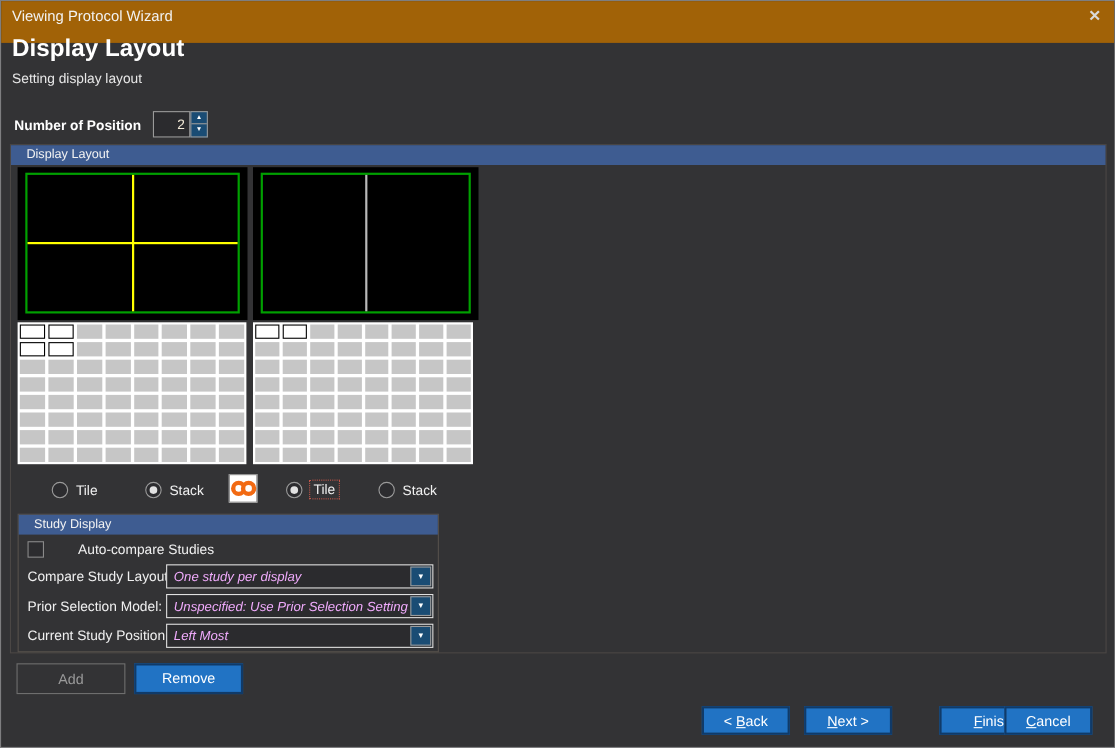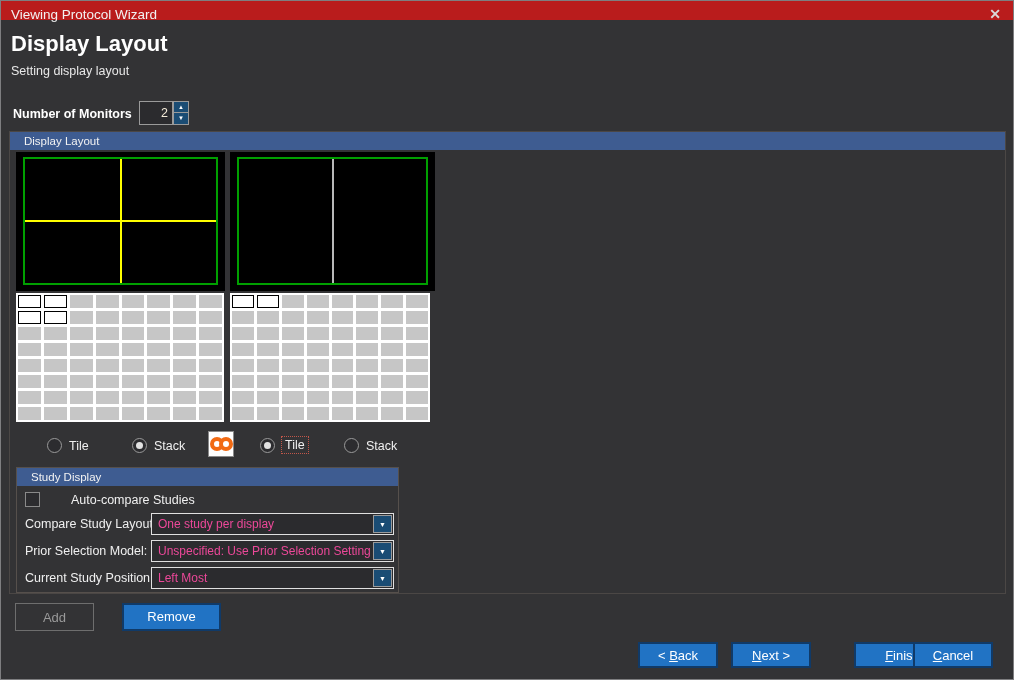--- a/index.html
+++ b/index.html
@@ -1,18 +1,18 @@
 <!DOCTYPE html>
 <html><head>
 <meta charset="utf-8">
 <style>
   html,body{margin:0;padding:0;background:#1e1e1e;font-family:"Liberation Sans",sans-serif;}
   .dialog{position:relative;width:1014px;height:680px;background:#333335;border:1px solid #7e7e80;box-sizing:border-box;overflow:hidden;}
   
-  .titlebar{position:absolute;left:0;top:0;right:0;height:19px;background:#b91c1c;}
+  .titlebar{position:absolute;left:0;top:0;right:0;height:38px;background:#a16207;}
   .titlebar .title{position:absolute;left:10px;top:0;line-height:27px;color:#f2f2f2;font-size:13.5px;}
   .titlebar .close{position:absolute;right:12px;top:0;line-height:27px;color:#d9d9d9;font-size:14px;font-weight:bold;cursor:default;}
   
   .page-title{position:absolute;left:10px;top:30px;color:#ffffff;font-size:22px;font-weight:bold;}
   .page-subtitle{position:absolute;left:10px;top:63px;color:#e8e8e8;font-size:12.5px;}
   
   .mon-label{position:absolute;left:12px;top:106px;color:#ffffff;font-size:12.5px;font-weight:bold;}
   .spinbox{position:absolute;left:138px;top:100px;width:50px;height:24px;}
   .spin-input{position:absolute;left:0;top:0;width:34px;height:24px;box-sizing:border-box;background:#2b2b2e;border:1px solid #9a9a9a;color:#f3ead8;font-size:12.5px;text-align:right;padding:0 4px 0 0;font-family:"Liberation Sans",sans-serif;}
   .spin-btns{position:absolute;left:34px;top:0;width:16px;height:24px;box-sizing:border-box;background:#1a4c74;border:1px solid #9a9a9a;}
@@ -41,21 +41,21 @@
   .ring{position:absolute;top:5px;width:14px;height:14px;border-radius:50%;border:4px solid #f26a13;box-sizing:border-box;background:#fff;}
   .ring.r1{left:1px;}
   .ring.r2{left:10px;}
   
   .group-study{position:absolute;left:6px;top:335px;width:383px;height:126px;border:1px solid #56504c;box-sizing:border-box;}
   .chk-row{position:absolute;left:8px;top:24px;display:flex;align-items:center;gap:20px;}
   .checkbox{width:15px;height:15px;background:#2c2c2f;border:1px solid #8a8a8a;box-sizing:border-box;flex:none;}
   .chk-label{margin-left:11px;color:#f0f0f0;font-size:12.5px;}
   .field-label{position:absolute;left:8px;color:#f0f0f0;font-size:12.5px;}
   .dropdown{position:absolute;left:134px;width:243px;height:22px;background:#2b2b2e;border:1px solid #e0e0e0;box-sizing:border-box;}
-  .dd-value{position:absolute;left:6px;top:0;right:22px;line-height:20px;color:#ec4899;font-size:12px;white-space:nowrap;overflow:hidden;}
+  .dd-value{position:absolute;left:6px;top:0;right:22px;line-height:20px;color:#f0abfc;font-size:12px;white-space:nowrap;overflow:hidden;font-style:italic;}
   .dd-arrow{position:absolute;right:1px;top:1px;bottom:1px;width:19px;background:#1a4c74;border:1px solid #9a9a9a;box-sizing:border-box;color:#fff;font-size:7px;text-align:center;line-height:18px;cursor:default;}
   
   .btn{position:absolute;box-sizing:border-box;text-align:center;font-size:13px;cursor:default;}
   .btn-disabled{background:transparent;border:1px solid #6e6e6e;color:#9a9a9a;line-height:26px;}
   .btn-blue{background:#2173c4;border:2px solid #103a68;color:#ffffff;}
   .btn-blue u{text-decoration:underline;}
   
   .wizard-btn{top:641px;width:80px;height:26px;line-height:22px;}
 </style>
 </head>
@@ -64,21 +64,21 @@
 <div class="dialog">
 
   <div class="titlebar">
     <span class="title">Viewing Protocol Wizard</span>
     <span class="close">✕</span>
   </div>
 
   <div class="page-title">Display Layout</div>
   <div class="page-subtitle">Setting display layout</div>
 
-  <div class="mon-label">Number of Monitors</div>
+  <div class="mon-label">Number of Position</div>
   <div class="spinbox">
     <input class="spin-input" readonly="" value="2" style="">
     <div class="spin-btns">
       <div class="spin-up">▲</div>
       <div class="spin-down">▼</div>
     </div>
   </div>
 
   <div class="group-main">
     <div class="group-header">Display Layout</div>
@@ -272,21 +272,21 @@
       </div>
 
       <div class="field-label" style="top:103px;">Current Study Position:</div>
       <div class="dropdown" style="top:99px;">
         <span class="dd-value">Left Most</span>
         <span class="dd-arrow">▼</span>
       </div>
     </div>
   </div>
 
-  <button class="btn btn-disabled" style="left:14px;top:602px;width:79px;height:28px;" disabled="">Add</button>
+  <button class="btn btn-disabled" style="left:14px;top:602px;width:99px;height:28px;" disabled="">Add</button>
   <button class="btn btn-blue" style="left:121px;top:602px;width:99px;height:28px;line-height:22px;">Remove</button>
 
   <button class="btn btn-blue wizard-btn" style="left:637px;">&lt; <u>B</u>ack</button>
   <button class="btn btn-blue wizard-btn" style="left:730px;"><u>N</u>ext &gt;</button>
   <button class="btn btn-blue wizard-btn" style="left:853px;padding-left:23px;"><u>F</u>inish</button>
   <button class="btn btn-blue wizard-btn" style="left:912px;"><u>C</u>ancel</button>
 
 </div>
 
 </body></html>

